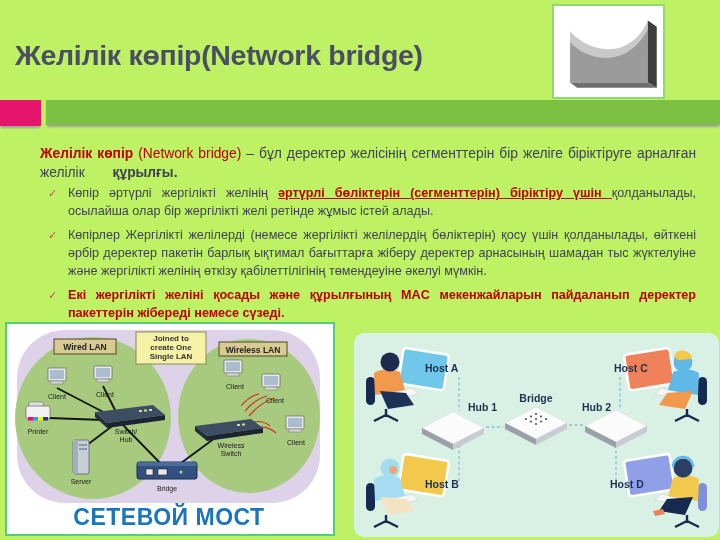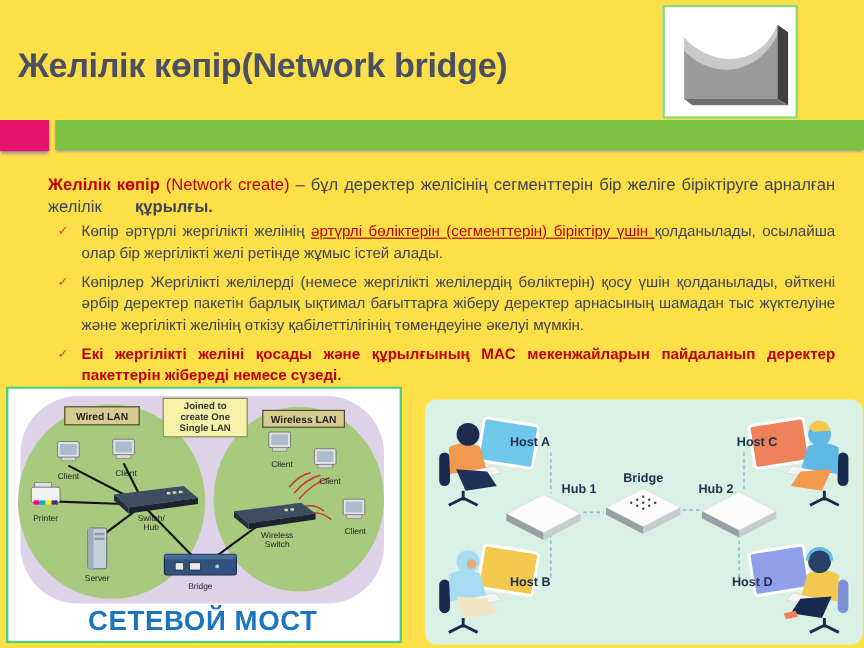--- a/index.html
+++ b/index.html
@@ -1,21 +1,21 @@
 <!DOCTYPE html>
 <html><head>
 <meta charset="utf-8">
 <style>
   html,body { margin:0; padding:0; }
   body {
     width:720px; height:540px;
     background:#FFFFFF;
     font-family:"Liberation Sans", sans-serif;
   }
-  .slide { position:relative; width:720px; height:540px; overflow:hidden; background:#fde047; }
+  .slide { position:relative; width:720px; height:540px; overflow:hidden; background:#bef264; }
 
   .title {
     position:absolute; left:15px; top:20px; width:535px;
     font-size:28.5px; font-weight:700; color:#4A4F63;
     line-height:1.16; letter-spacing:-0.3px;
   }
 
   .clipart-box {
     position:absolute; left:552px; top:4px; width:113px; height:95px;
     border:2px solid #8FD96F; background:#FFFFFF; box-sizing:border-box;
@@ -42,21 +42,21 @@
 
   .bullets { position:absolute; left:46px; top:185px; width:650px; }
   .bullet {
     position:relative; padding-left:22px; margin-bottom:7px;
     font-size:12.6px; line-height:1.4; color:#3F4254; text-align:justify;
   }
   .bullet .check {
     position:absolute; left:2px; top:1px;
     color:#C0504D; font-size:11px; font-weight:400;
   }
-  .hl { color:#C00000; font-weight:400; text-decoration:underline; }
+  .hl { color:#C00000; font-weight:700; text-decoration:underline; }
   .bullet.red { color:#C00000; font-weight:700; }
 
   .fig-left  { position:absolute; left:5px;  top:322px; line-height:0; }
   .fig-right { position:absolute; left:349px; top:328px; line-height:0; }
 
   
   .dl-label { font-size:7px; fill:#1A1A1A; text-anchor:middle; }
   .dl-box-label { font-size:8.5px; font-weight:700; fill:#222222; text-anchor:middle; }
   .dl-joined { font-size:8px; font-weight:700; fill:#333333; text-anchor:middle; }
   .dl-caption { font-size:23px; font-weight:700; fill:#1B75BC; text-anchor:middle; letter-spacing:0.5px; }
@@ -79,21 +79,21 @@
       <path d="M100,12 L110,19 L110,88 L100,82 Z" fill="#3E3E3E"></path>
       <path d="M12,82 L100,82 L110,88 L20,88 Z" fill="#6E6E6E"></path>
     </svg>
   </div>
 
   <div class="bar-row">
     <div class="bar-pink"></div>
     <div class="bar-green"></div>
   </div>
 
-  <p class="intro"><span class="term">Желілік көпір </span><span class="term-en">(Network create) </span><span>– бұл деректер желісінің сегменттерін бір желіге біріктіруге арналған желілік </span><span class="tail-bold">құрылғы.</span></p>
+  <p class="intro"><span class="term">Желілік көпір </span><span class="term-en">(Network bridge) </span><span>– бұл деректер желісінің сегменттерін бір желіге біріктіруге арналған желілік </span><span class="tail-bold">құрылғы.</span></p>
 
   <div class="bullets">
     <div class="bullet">
       <span class="check">✓</span><span>Көпір әртүрлі жергілікті желінің </span><span class="hl">әртүрлі бөліктерін (сегменттерін) біріктіру үшін </span><span>қолданылады, осылайша олар бір жергілікті желі ретінде жұмыс істей алады.</span>
     </div>
     <div class="bullet">
       <span class="check">✓</span><span>Көпірлер Жергілікті желілерді (немесе жергілікті желілердің бөліктерін) қосу үшін қолданылады, өйткені әрбір деректер пакетін барлық ықтимал бағыттарға жіберу деректер арнасының шамадан тыс жүктелуіне және жергілікті желінің өткізу қабілеттілігінің төмендеуіне әкелуі мүмкін.</span>
     </div>
     <div class="bullet red">
       <span class="check">✓</span><span>Екі жергілікті желіні қосады және құрылғының MAC мекенжайларын пайдаланып деректер пакеттерін жібереді немесе сүзеді.</span>

